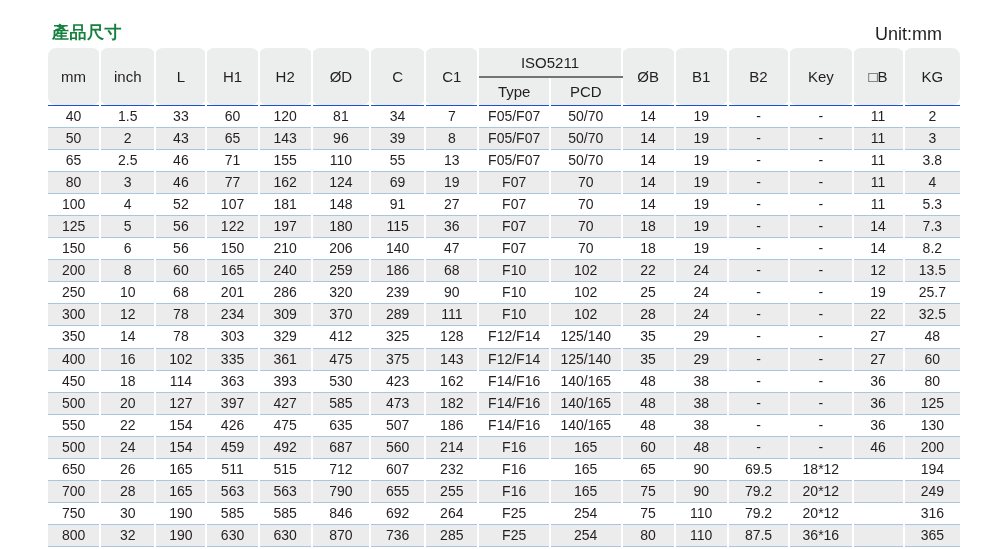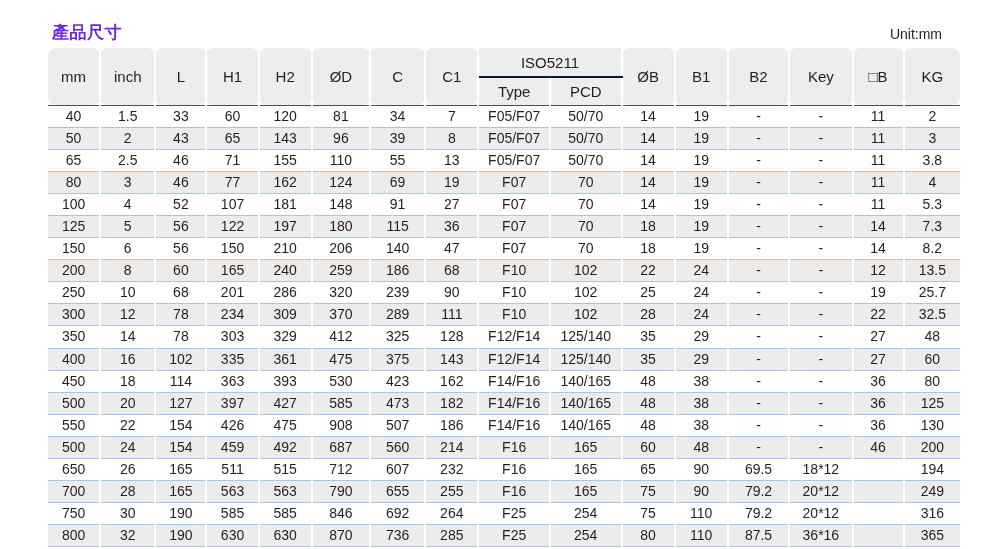--- a/index.html
+++ b/index.html
@@ -26,28 +26,28 @@
     height: 26px;
   }
   .title {
     position: absolute;
     left: 4px;
     top: 0;
     font-size: 17px;
     font-weight: bold;
     letter-spacing: 0.5px;
     line-height: 22px;
-    color: #6d28d9;
+    color: #15803d;
     white-space: nowrap;
   }
   .unit {
     position: absolute;
     right: 18px;
     top: 1px;
-    font-size: 14px;
+    font-size: 18px;
     line-height: 22px;
     color: #231f20;
     white-space: nowrap;
   }
 
   table.spec {
     border-collapse: collapse;
     width: 912px;
     table-layout: fixed;
     font-size: 14px;
@@ -69,21 +69,21 @@
     font-size: 15px;
     color: #2b2b2b;
     border-right: 2px solid #ffffff;
     box-sizing: border-box;
   }
   thead th.last-col { border-right: none; margin-left: 24px; }
   thead tr.hrow1 th { height: 29px; }
   thead tr.hrow2 th { height: 28px; }
   th.tall { height: 57px; border-radius: 8px; }
   th.iso-group {
-    border-bottom: 2px solid #0f172a;
+    border-bottom: 2px solid #737373;
     height: 29px;
   }
 
   
   tbody td {
     height: 21.1px;
     line-height: 21.1px;
     font-size: 14px;
     border-top: 1px solid #a8c6df;
     border-right: 2px solid #ffffff;
@@ -398,21 +398,21 @@
           <td>-</td>
           <td>36</td>
           <td class="last-col">125</td>
         </tr>
         <tr class="odd">
           <td>550</td>
           <td>22</td>
           <td>154</td>
           <td>426</td>
           <td>475</td>
-          <td>908</td>
+          <td>635</td>
           <td>507</td>
           <td>186</td>
           <td>F14/F16</td>
           <td>140/165</td>
           <td>48</td>
           <td>38</td>
           <td>-</td>
           <td>-</td>
           <td>36</td>
           <td class="last-col">130</td>

